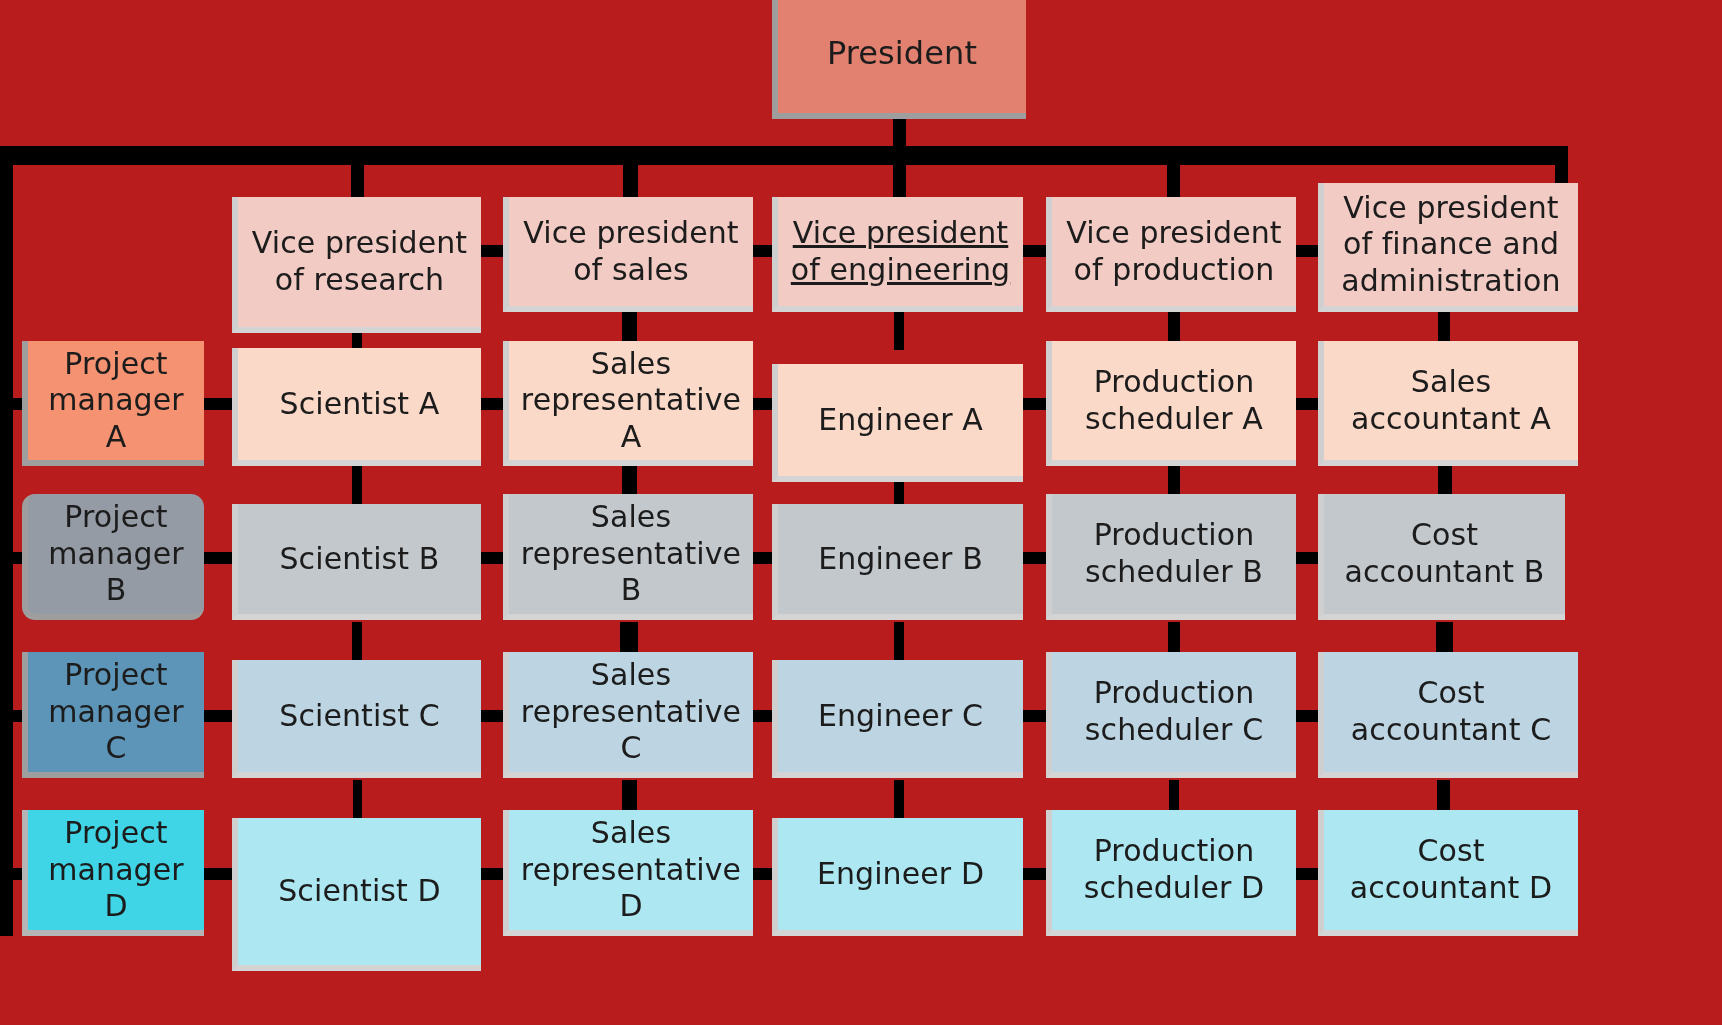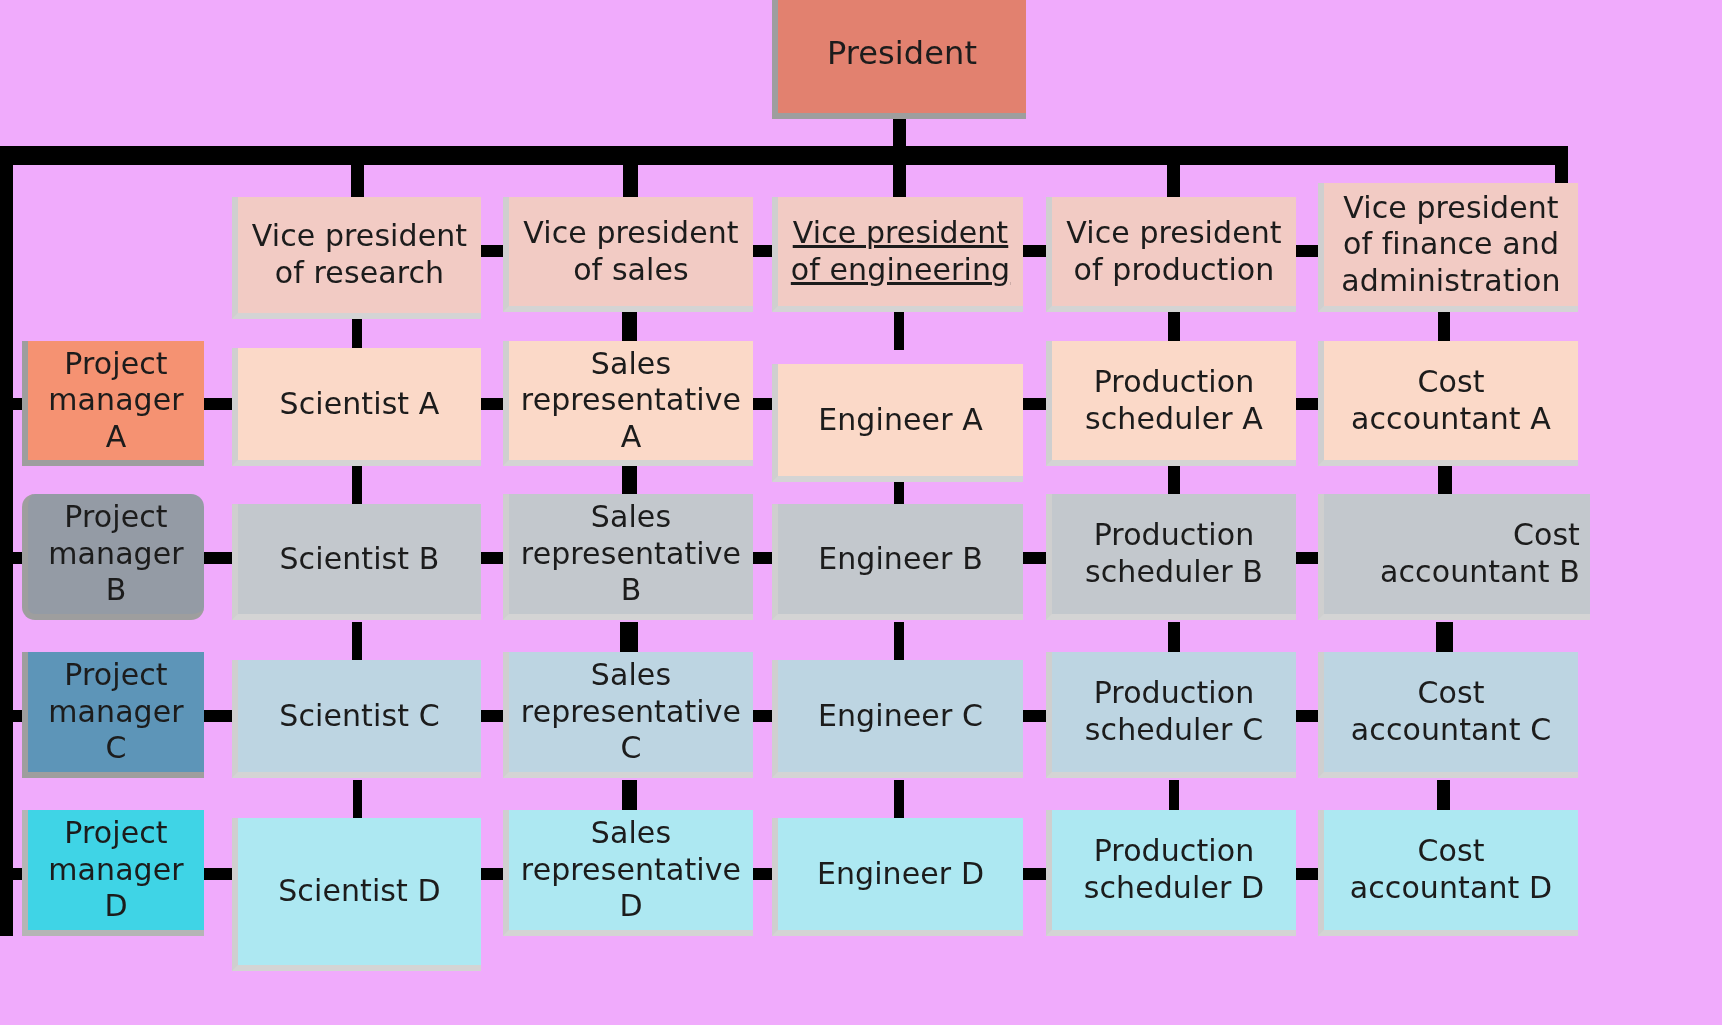--- a/index.html
+++ b/index.html
@@ -11,21 +11,21 @@
     font-family: "DejaVu Sans", "Liberation Sans", sans-serif;
     width: 1722px;
     height: 1025px;
     overflow: hidden;
   }
 
   #chart {
     position: relative;
     width: 1722px;
     height: 1025px;
-    background: #f0abfc;
+    background: #b91c1c;
   }
 
   
   .box {
     position: absolute;
     box-sizing: border-box;
     display: flex;
     align-items: center;
     justify-content: center;
     text-align: center;
@@ -131,21 +131,21 @@
   <div class="conn" style="left:201px; top:868px; width:36px; height:12px;"></div>
   <div class="conn" style="left:480px; top:868px; width:30px; height:12px;"></div>
   <div class="conn" style="left:752px; top:868px; width:30px; height:12px;"></div>
   <div class="conn" style="left:1022px; top:868px; width:30px; height:12px;"></div>
   <div class="conn" style="left:1294px; top:868px; width:32px; height:12px;"></div>
 
   <div class="box c-president" style="left:772px; top:-5px; width:254px; height:124px; font-size:32px;">
     <span class="lbl">President</span>
   </div>
 
-  <div class="box c-vp" style="left:232px; top:197px; width:249px; height:122px;">
+  <div class="box c-vp" style="left:232px; top:197px; width:249px; height:136px;">
     <span class="lbl">Vice president of research</span>
   </div>
   <div class="box c-vp" style="left:503px; top:197px; width:250px; height:115px;">
     <span class="lbl">Vice president of sales</span>
   </div>
   <div class="box c-vp" style="left:772px; top:197px; width:251px; height:115px;text-decoration:underline;">
     <span class="lbl">Vice president of engineering</span>
   </div>
   <div class="box c-vp" style="left:1318px; top:183px; width:260px; height:129px;">
     <span class="lbl">Vice president of finance and administration</span>
@@ -163,39 +163,39 @@
   <div class="box c-rowA" style="left:503px; top:341px; width:250px; height:125px;">
     <span class="lbl">Sales representative A</span>
   </div>
   <div class="box c-rowA" style="left:772px; top:364px; width:251px; height:118px;">
     <span class="lbl">Engineer A</span>
   </div>
   <div class="box c-rowA" style="left:1046px; top:341px; width:250px; height:125px;">
     <span class="lbl">Production scheduler A</span>
   </div>
   <div class="box c-rowA" style="left:1318px; top:341px; width:260px; height:125px;">
-    <span class="lbl">Cost accountant A</span>
+    <span class="lbl">Sales accountant A</span>
   </div>
 
   <div class="box c-pmB" style="left:22px; top:494px; width:182px; height:126px;border-radius:13px;">
     <span class="lbl">Project manager B</span>
   </div>
   <div class="box c-rowB" style="left:232px; top:504px; width:249px; height:116px;">
     <span class="lbl">Scientist B</span>
   </div>
   <div class="box c-rowB" style="left:503px; top:494px; width:250px; height:126px;">
     <span class="lbl">Sales representative B</span>
   </div>
   <div class="box c-rowB" style="left:772px; top:504px; width:251px; height:116px;">
     <span class="lbl">Engineer B</span>
   </div>
   <div class="box c-rowB" style="left:1046px; top:494px; width:250px; height:126px;">
     <span class="lbl">Production scheduler B</span>
   </div>
-  <div class="box c-rowB" style="left:1318px; top:494px; width:272px; height:126px;text-align:right;">
+  <div class="box c-rowB" style="left:1318px; top:494px; width:247px; height:126px;">
     <span class="lbl">Cost accountant B</span>
   </div>
 
   <div class="box c-pmC" style="left:22px; top:652px; width:182px; height:126px;">
     <span class="lbl">Project manager C</span>
   </div>
   <div class="box c-rowC" style="left:232px; top:660px; width:249px; height:118px;">
     <span class="lbl">Scientist C</span>
   </div>
   <div class="box c-rowC" style="left:503px; top:652px; width:250px; height:126px;">

